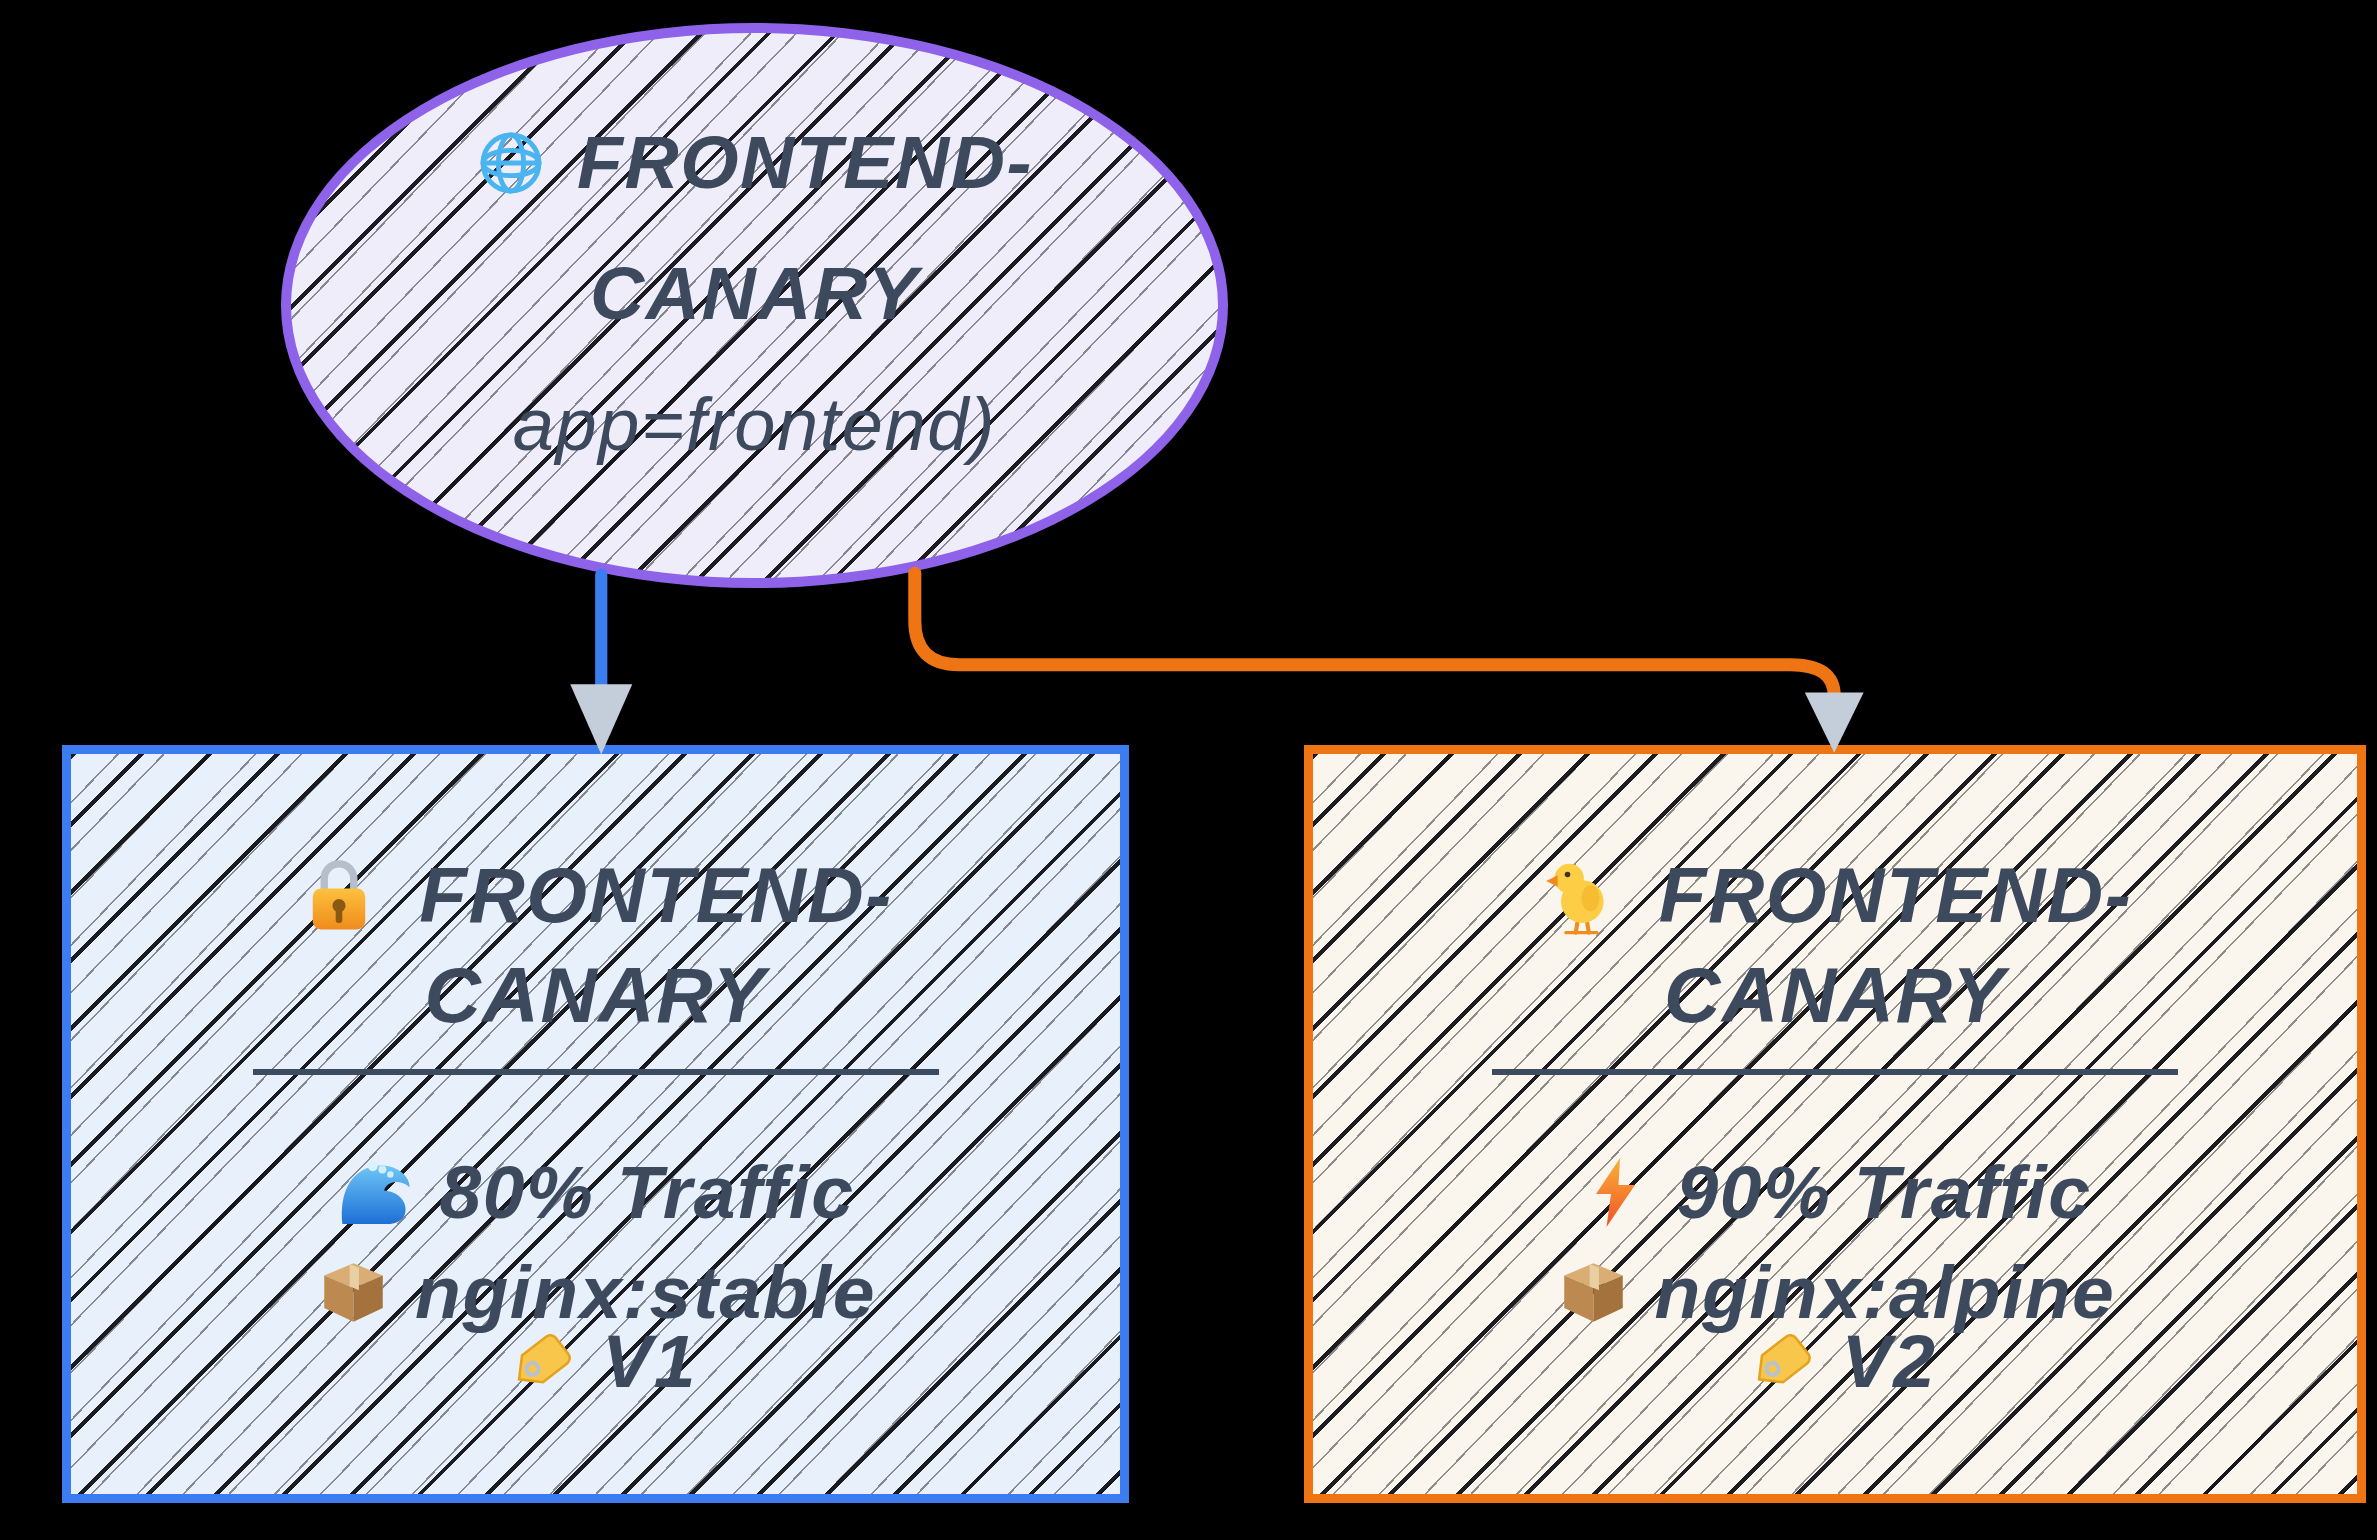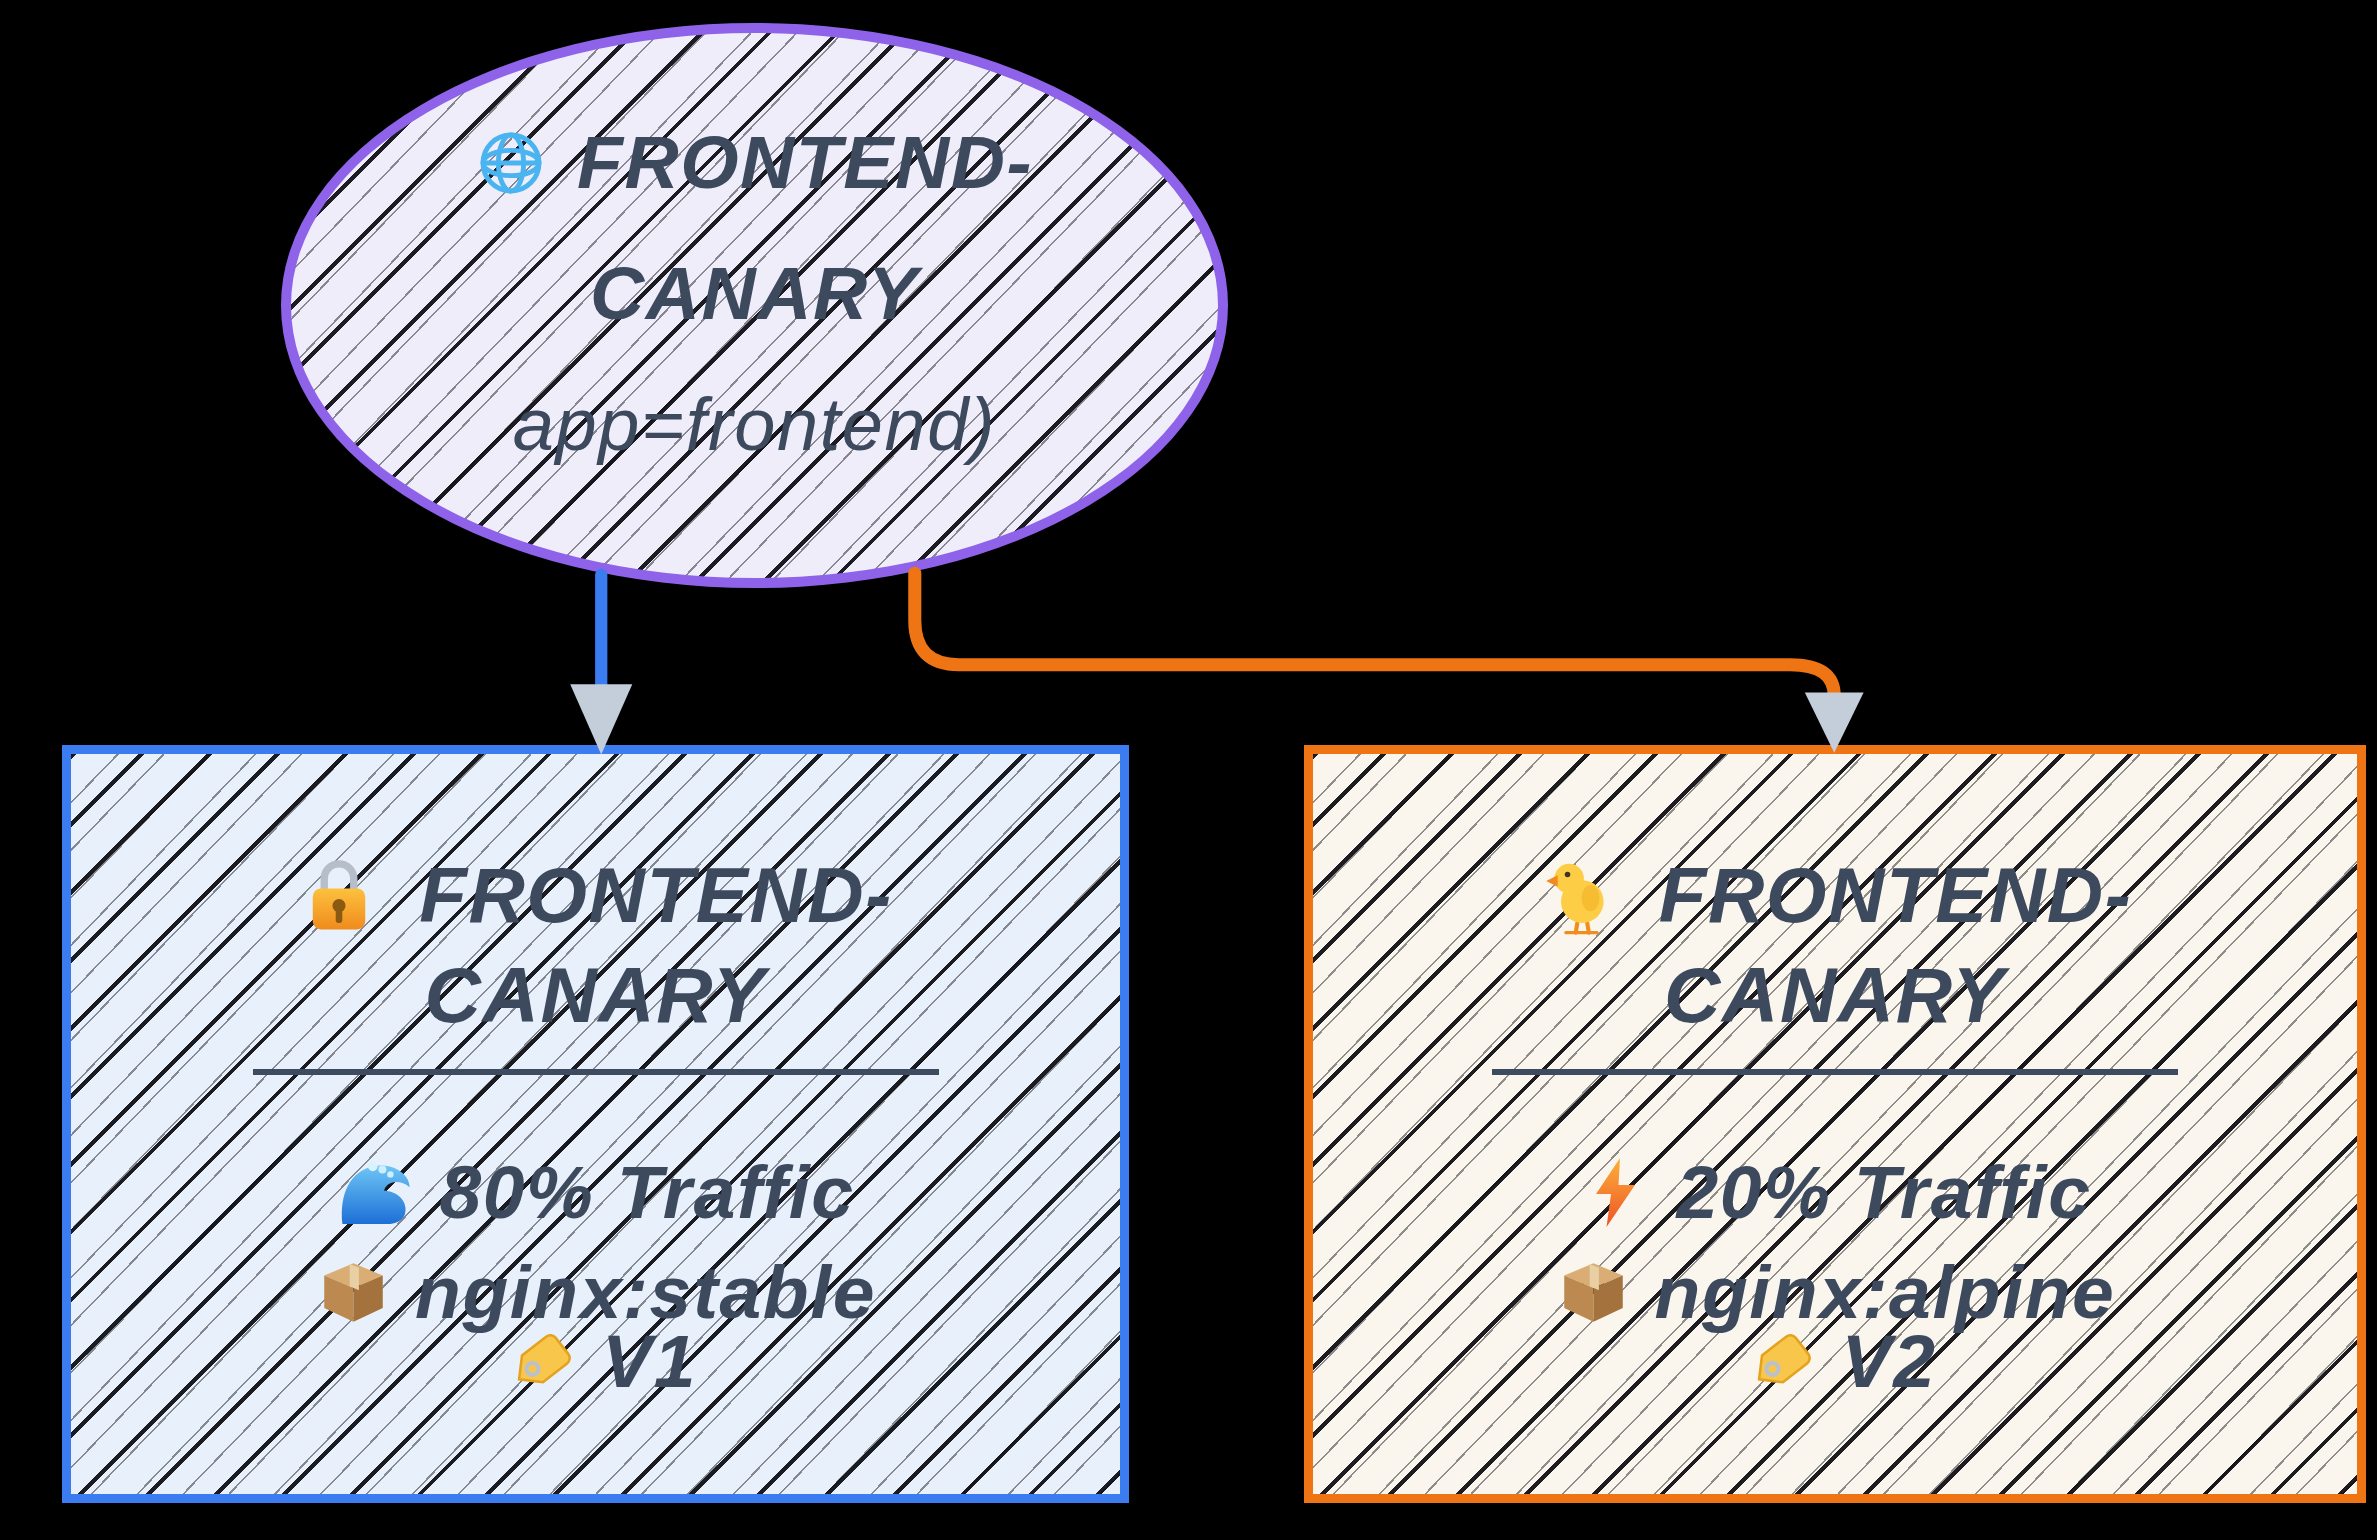--- a/index.html
+++ b/index.html
@@ -155,21 +155,21 @@
       </div>
       <div class="trow">CANARY</div>
     </div>
 
     <div class="divider"></div>
 
     <div class="row r1">
       <svg class="ic" width="75" height="75" viewBox="0 0 100 100">
         <polygon points="56,4 24,52 44,52 38,96 76,40 54,40" fill="url(#gBolt)"></polygon>
       </svg>
-      <span>20% Traffic</span>
+      <span>90% Traffic</span>
     </div>
 
     <div class="row r2">
       <svg class="ic" width="77" height="77" viewBox="0 0 100 100">
         <polygon points="50,12 88,28 50,44 12,28" fill="#d9ad74"></polygon>
         <polygon points="12,28 50,44 50,88 12,70" fill="#bc8a50"></polygon>
         <polygon points="88,28 50,44 50,88 88,70" fill="#a3723d"></polygon>
         <polygon points="45,13 57,18 57,47 45,42" fill="#e8d0a4"></polygon>
       </svg>
       <span>nginx:alpine</span>

